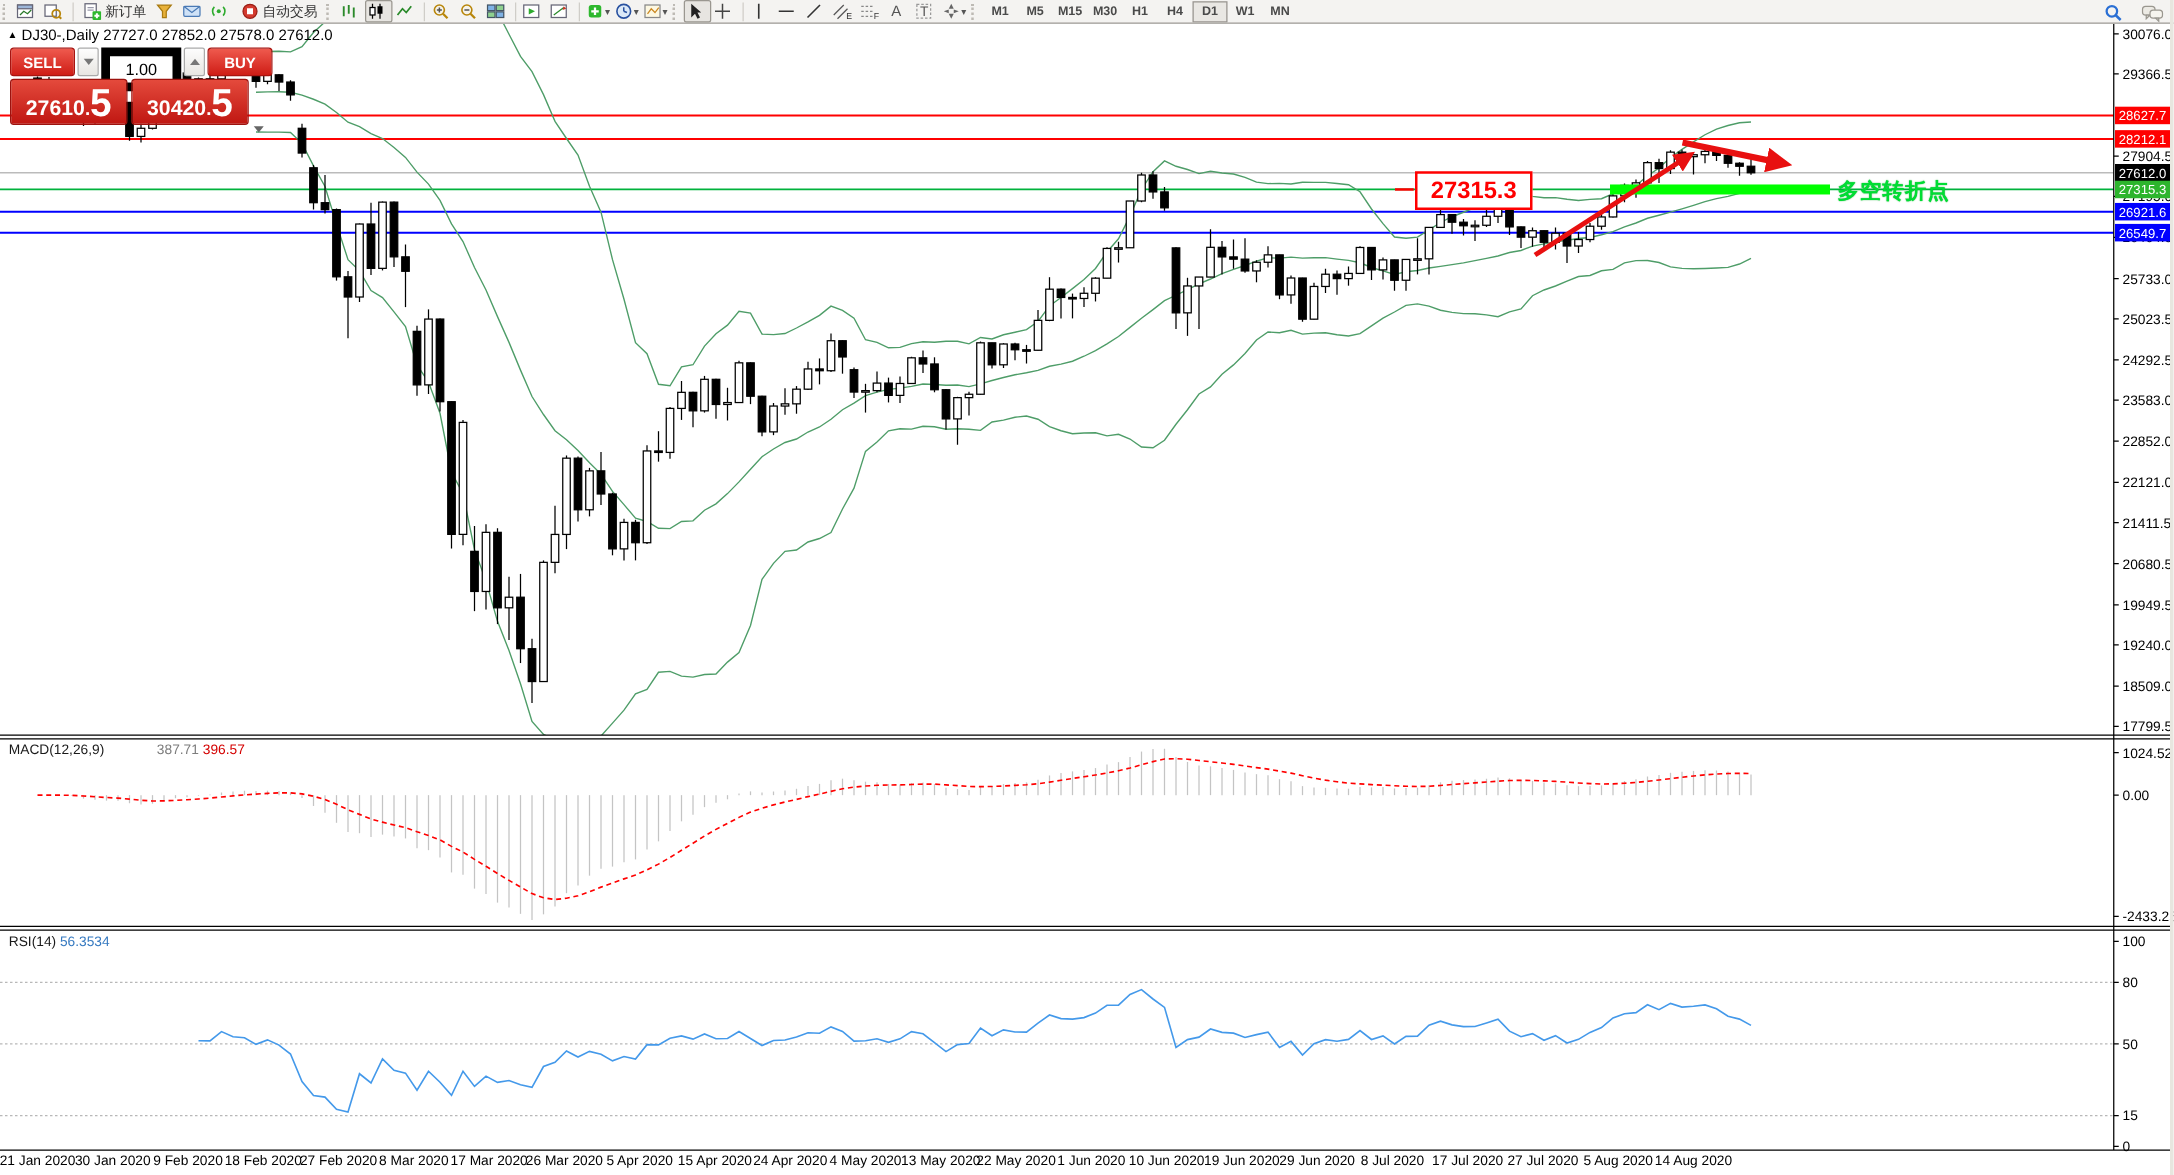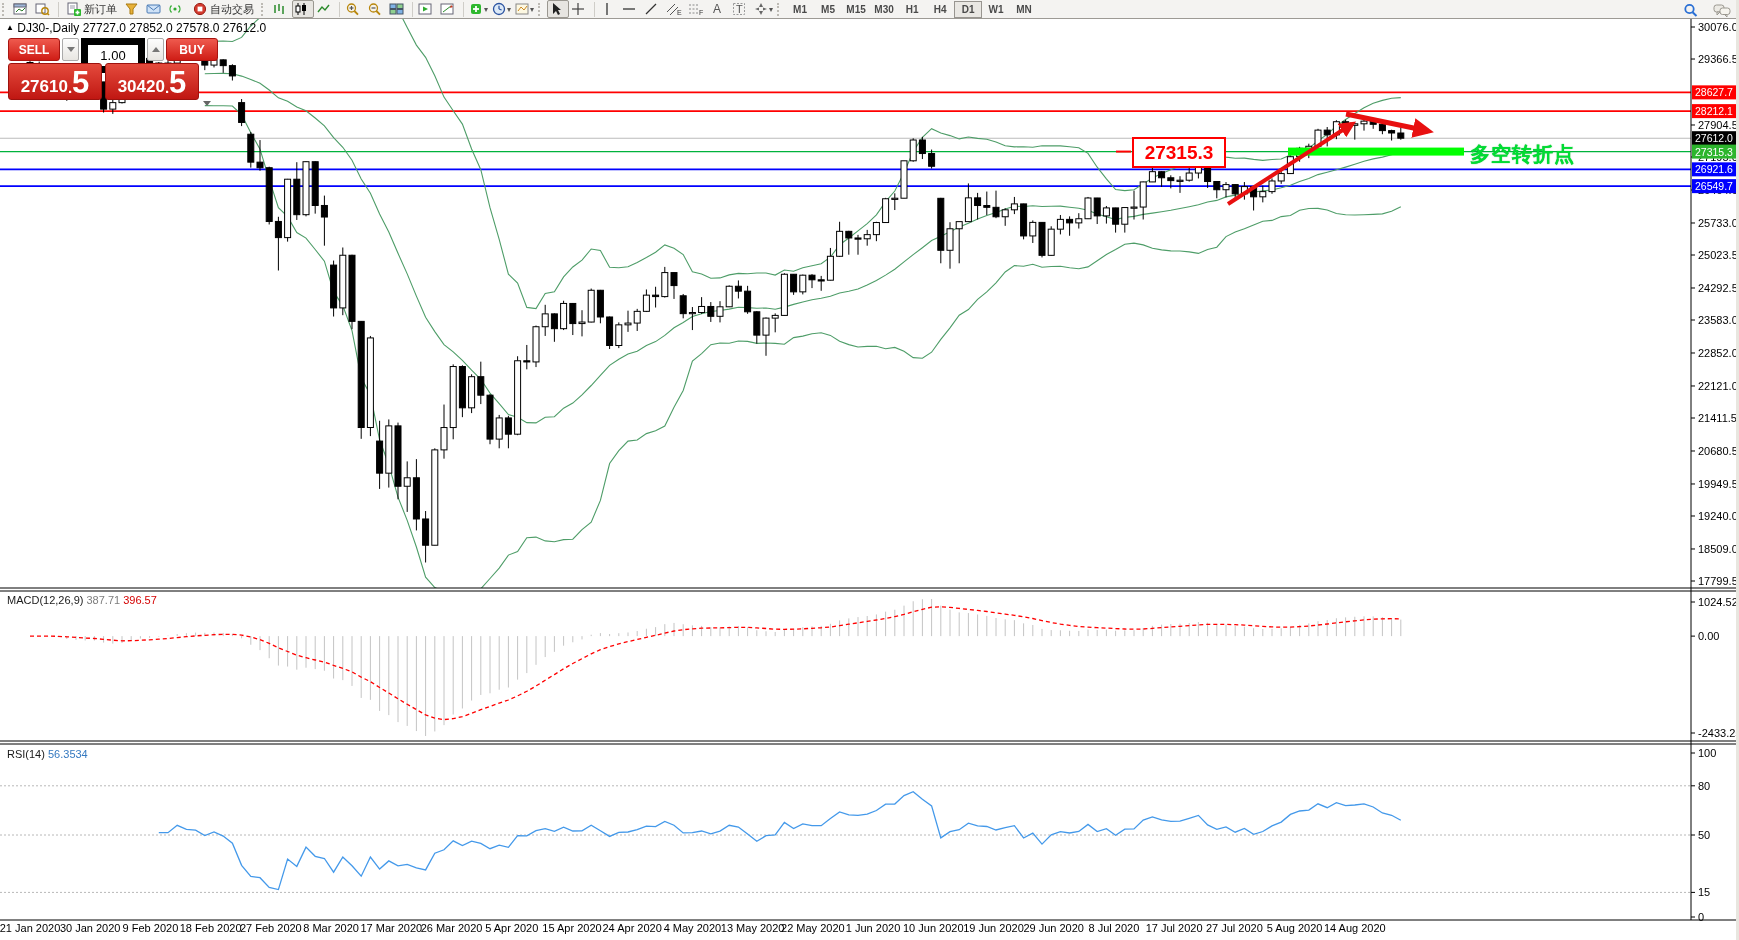--- a/index.html
+++ b/index.html
@@ -34,27 +34,27 @@
   #tp-row2{display:flex;gap:3px;margin-top:2px;height:37px;}
   .px-box{flex:1;background:linear-gradient(#e44a3c,#c01712);border:1px solid #9d120e;border-radius:3px;
     color:#fff;display:flex;align-items:flex-end;justify-content:center;padding-bottom:2px;cursor:pointer;}
   .px-main{font-size:17px;font-weight:bold;line-height:1.25;}
   .px-sep{font-size:15px;font-weight:bold;line-height:1.3;}
   .px-big{font-size:31px;font-weight:bold;line-height:0.95;}
   #tp-collapse{position:absolute;right:-12px;bottom:-6px;width:0;height:0;
     border-left:4px solid transparent;border-right:4px solid transparent;border-top:5px solid #666;}
   
   .pane-label{position:absolute;left:7px;z-index:6;font-size:11px;color:#1a1a1a;}
-  .v-gray{color:#7d7d7d;} .v-red{color:#d40000;} .v-blue{color:#3579c0;}
+  .v-gray{color:#7d7d7d;margin-left:39px;} .v-red{color:#d40000;} .v-blue{color:#3579c0;}
   
   #price-box{position:absolute;left:1132px;top:137px;width:90px;height:27px;z-index:6;
     border:2px solid #ff0000;background:#fff;color:#ff0000;font-size:19px;font-weight:bold;
     display:flex;align-items:center;justify-content:center;letter-spacing:0px;}
   #pivot-label{position:absolute;left:1470px;top:141px;z-index:6;color:#00dd33;
-    font-size:20px;font-weight:bold;letter-spacing:1px;text-shadow:0 0 1px #00aa22;}
+    font-size:17px;font-weight:bold;letter-spacing:1px;text-shadow:0 0 1px #00aa22;}
   
   #chart-svg{position:absolute;left:0;top:0;z-index:1;}
   #win-edge{position:absolute;right:0;top:0;width:3px;height:940px;background:#e8e6df;z-index:11;}
   svg text{font-family:"Liberation Sans","DejaVu Sans",sans-serif;}
 </style>
 </head>
 <body>
 
 <div id="stage">
 

